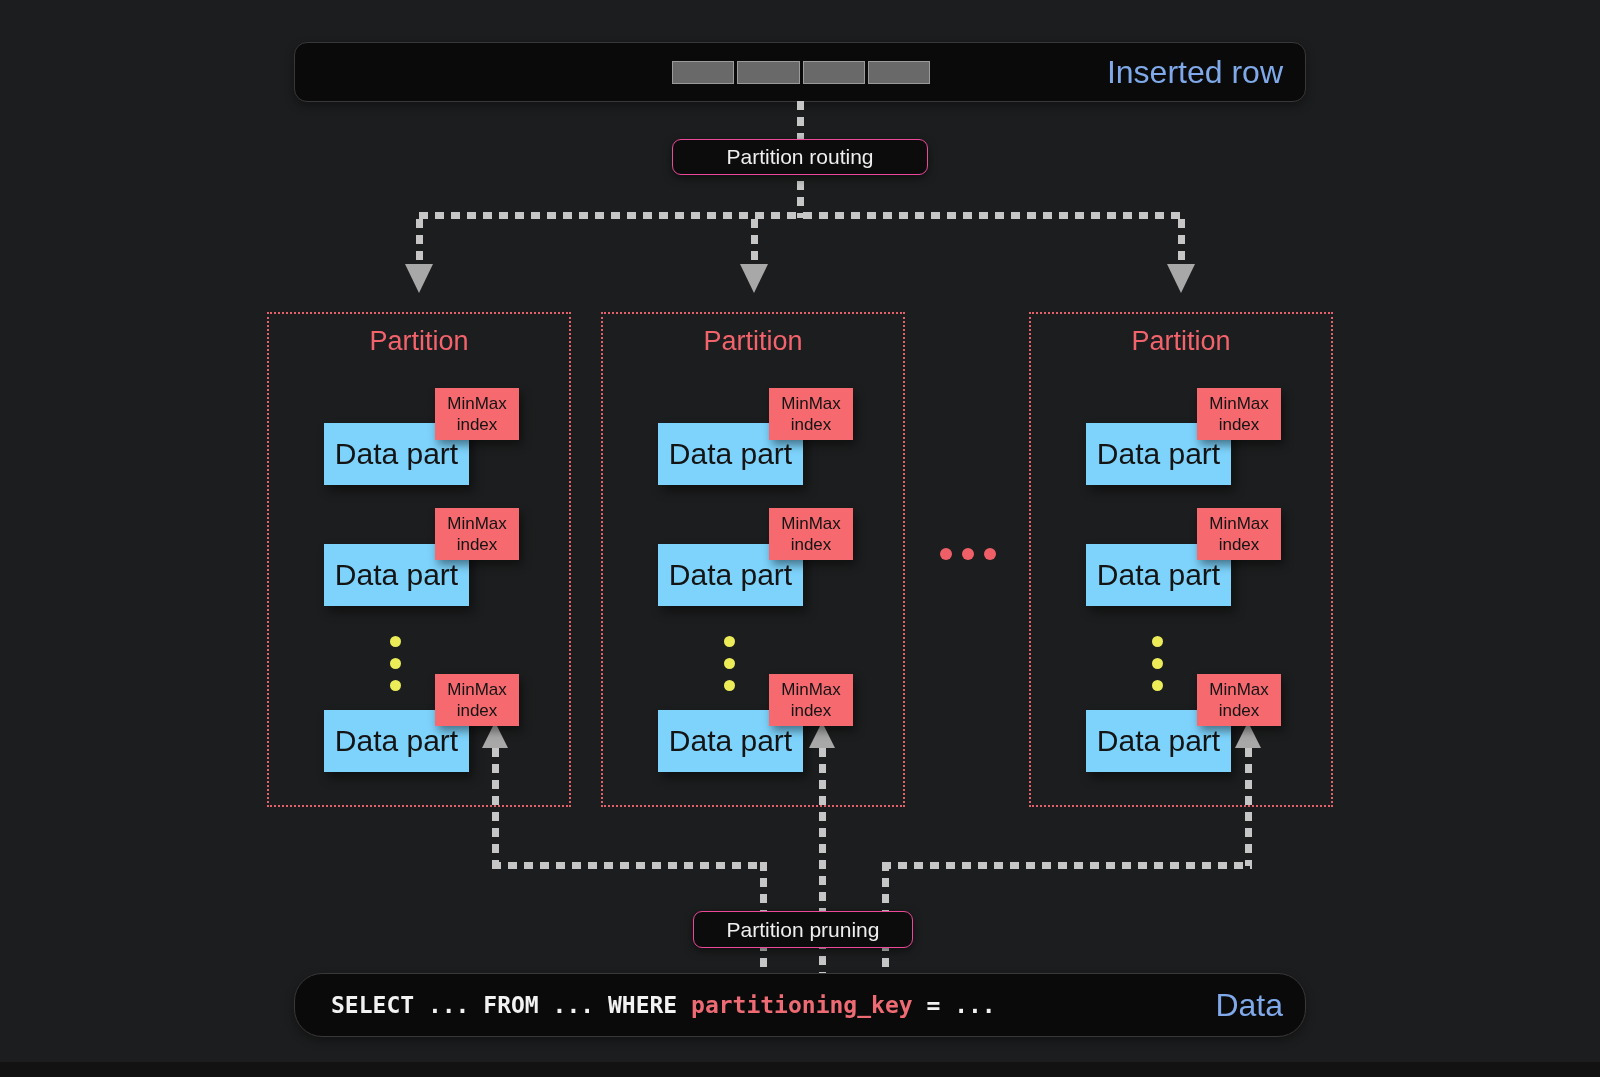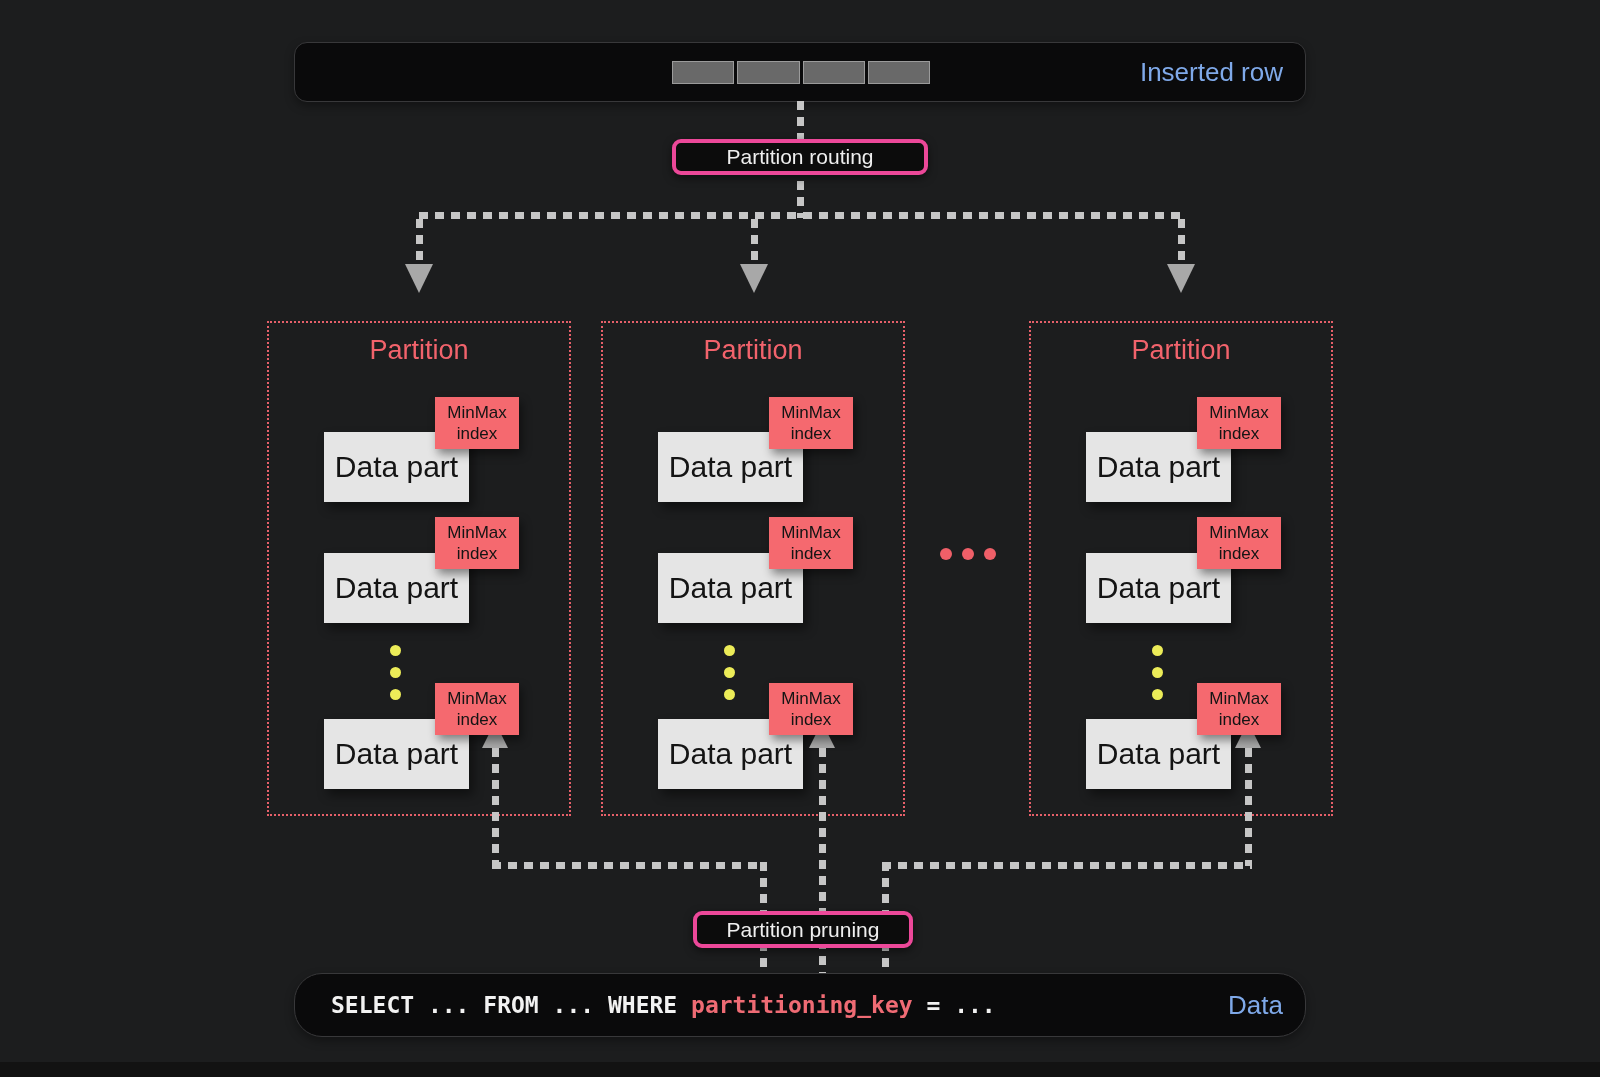--- a/index.html
+++ b/index.html
@@ -10,58 +10,58 @@
   }
   
   .bar{
     position:absolute;left:294px;width:1012px;height:60px;
     background:#0a0a0b;border:1px solid #38383a;border-radius:13px;
     box-sizing:border-box;display:flex;align-items:center;
     box-shadow:0 4px 10px rgba(0,0,0,.35);
   }
   #inserted-bar{top:42px;}
   #query-bar{top:973px;height:64px;justify-content:space-between;padding:0 22px 0 36px;border-radius:28px;}
-  .blue-label{color:#7fa9e9;font-size:26px;white-space:nowrap;}
+  .blue-label{color:#7fa9e9;font-size:32px;white-space:nowrap;}
   #inserted-bar .blue-label{position:absolute;right:22px;top:50%;transform:translateY(-50%);}
   #segments{position:absolute;left:377px;top:18px;width:258px;height:23px;display:flex;gap:3px;}
   .segment{flex:1;background:#696969;border:1px solid #9b9b9b;box-sizing:border-box;}
   .query-code{font-family:"DejaVu Sans Mono","Liberation Mono",monospace;font-weight:bold;font-size:23px;color:#f2f2f2;white-space:pre;}
   .query-code .key{color:#ef6b74;}
   
   .pill{
-    position:absolute;background:#0c0c0c;border:4px solid #ec4899;border-radius:9px;
+    position:absolute;background:#0c0c0c;border:1px solid #ec4899;border-radius:9px;
     color:#efefef;font-size:21px;display:flex;align-items:center;justify-content:center;
     box-sizing:border-box;z-index:6;box-shadow:0 3px 8px rgba(0,0,0,.5);white-space:nowrap;
   }
   #routing-pill{left:672px;top:139px;width:256px;height:36px;}
   #pruning-pill{left:693px;top:895px;width:220px;height:37px;margin-top:16px;}
   
   .vdash{position:absolute;width:7px;z-index:1;
     background-image:repeating-linear-gradient(180deg,#c6c6c6 0 9px,transparent 9px 16px);}
   .hdash{position:absolute;height:7px;z-index:1;
     background-image:repeating-linear-gradient(90deg,#c6c6c6 0 9px,transparent 9px 16px);}
   .arrow-down{position:absolute;width:0;height:0;z-index:2;
     border-left:14px solid transparent;border-right:14px solid transparent;border-top:29px solid #a8a8a8;}
   .arrow-up{position:absolute;width:0;height:0;z-index:2;
     border-left:13px solid transparent;border-right:13px solid transparent;border-bottom:26px solid #a8a8a8;}
   
   .partition{
-    position:absolute;top:321px;width:304px;height:495px;box-sizing:border-box;
+    position:absolute;top:312px;width:304px;height:495px;box-sizing:border-box;
     border:2px dotted #e6606a;
     text-decoration:underline;
   }
   .partition.p1{left:267px;}
   .partition.p2{left:601px;}
   .partition.p3{left:1029px;}
   .partition-title{
     position:absolute;top:12px;left:0;width:100%;text-align:center;
     color:#f2636c;font-size:27px;
   }
   .data-part{
-    position:absolute;left:55px;width:145px;height:70px;background:#e5e5e5;color:#141414;
+    position:absolute;left:55px;width:145px;height:62px;background:#7dd3fc;color:#141414;
     font-size:30px;display:flex;align-items:center;justify-content:center;z-index:2;
     box-shadow:4px 6px 10px rgba(0,0,0,.45);white-space:nowrap;
   }
   .minmax{
     position:absolute;left:166px;width:84px;height:52px;background:#f5696f;color:#141414;
     font-size:17px;line-height:1.25;display:flex;align-items:center;justify-content:center;
     text-align:center;z-index:3;box-shadow:3px 5px 9px rgba(0,0,0,.45);
   }
   .row1 .minmax{top:74px;}  .row1 .data-part{top:109px;}
   .row2 .minmax{top:194px;} .row2 .data-part{top:230px;}

